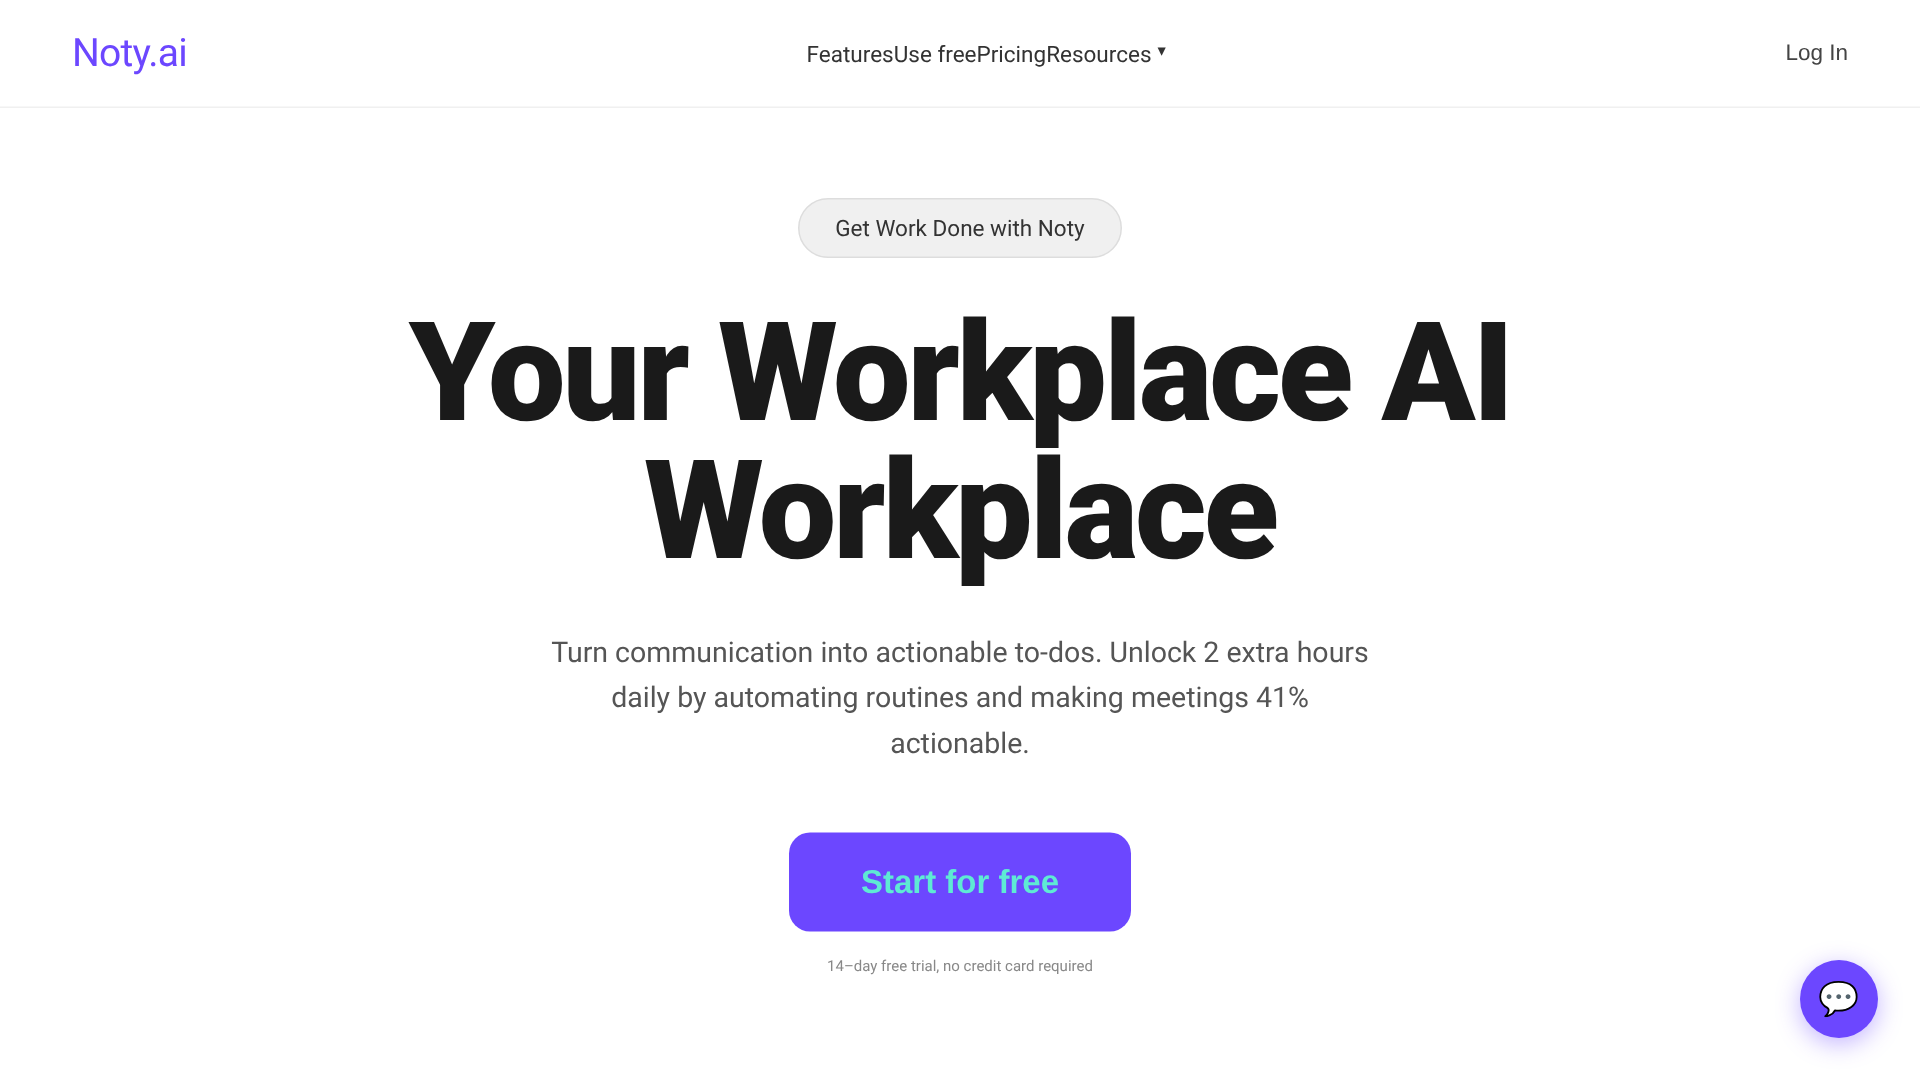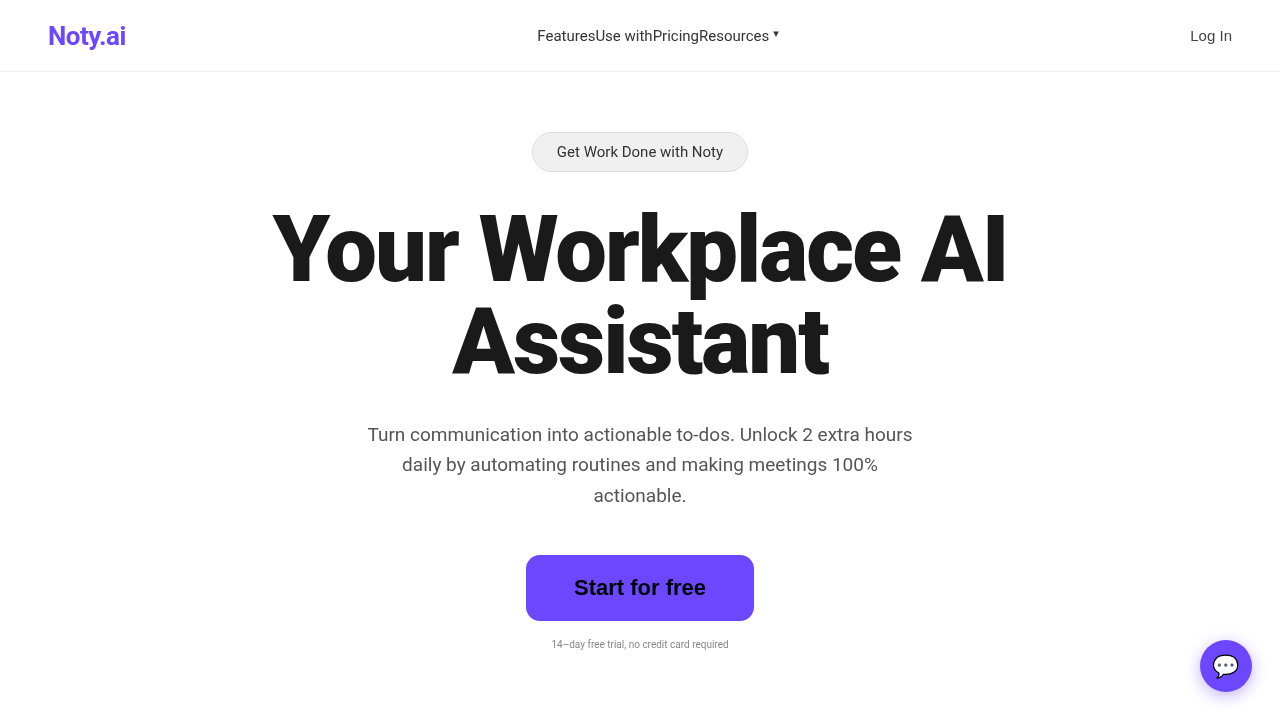--- a/index.html
+++ b/index.html
@@ -22,21 +22,21 @@
       align-items: center;
       justify-content: space-between;
       padding: 0 48px;
       height: 72px;
       background: #ffffff;
       border-bottom: 1px solid #f0f0f0;
     }
 
     .nav-logo {
       font-size: 26px;
-      font-weight: 700;
+      font-weight: 400;
       color: #6c47ff;
       letter-spacing: -0.5px;
     }
 
     .nav-links {
       display: flex;
       align-items: center;
     }
 
     .nav-link {
@@ -118,21 +118,21 @@
     .hero-subtitle {
       font-size: 19px;
       color: #555;
       line-height: 1.6;
       max-width: 560px;
       margin-bottom: 44px;
     }
 
     .btn-start {
       background: #6c47ff;
-      color: #000000;
+      color: #5eead4;
       border: none;
       border-radius: 14px;
       padding: 20px 48px;
       font-size: 22px;
       font-weight: 700;
       cursor: pointer;
       margin-bottom: 18px;
     }
 
     .hero-disclaimer {
@@ -162,42 +162,42 @@
     }
   </style>
 </head>
 <body>
 
 <nav>
   <span class="nav-logo">Noty.ai</span>
 
   <div class="nav-links">
     <a class="nav-link">Features</a>
-    <a class="nav-link">Use with</a>
+    <a class="nav-link">Use free</a>
     <a class="nav-link">Pricing</a>
     <div class="nav-resources">
       <a class="nav-link">Resources</a>
       <span class="chevron-down">▾</span>
     </div>
   </div>
 
   <div class="nav-actions">
     <button class="btn-login">Log In</button>
   </div>
 </nav>
 
 <section class="hero">
   <span class="hero-badge">Get Work Done with Noty</span>
 
   <h1 class="hero-title">
     <span>Your Workplace AI</span><br>
-    <span>Assistant</span>
+    <span>Workplace</span>
   </h1>
 
-  <p class="hero-subtitle">Turn  communication into actionable to-dos. Unlock 2 extra hours daily by automating routines and making meetings 100% actionable.</p>
+  <p class="hero-subtitle">Turn  communication into actionable to-dos. Unlock 2 extra hours daily by automating routines and making meetings 41% actionable.</p>
 
   <button class="btn-start">Start for free</button>
 
   <p class="hero-disclaimer">14–day free trial, no credit card required</p>
 </section>
 
 <div class="chat-widget">
   <span class="chat-icon">💬</span>
 </div>
 

